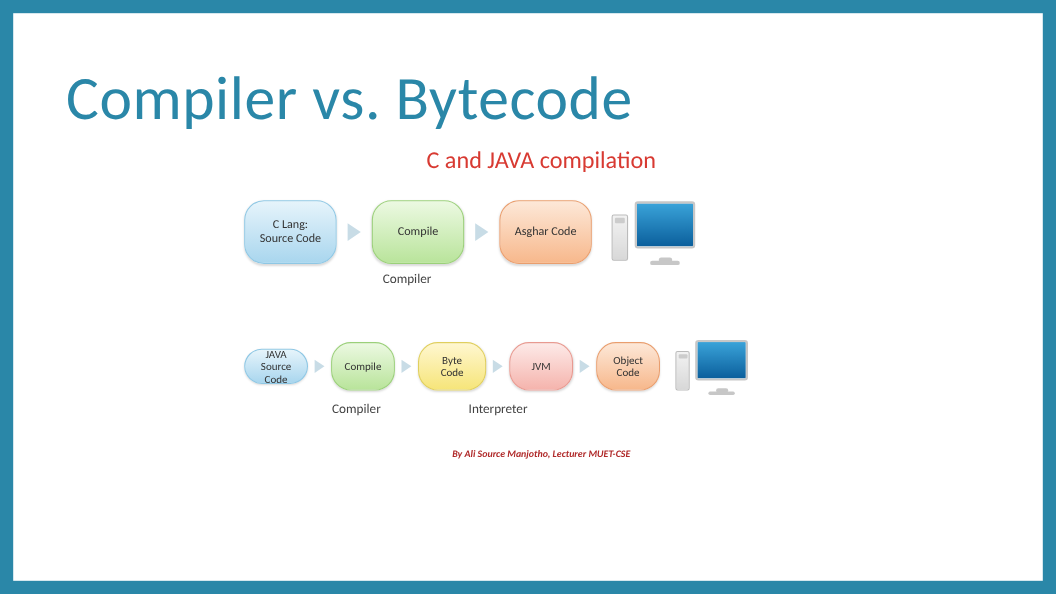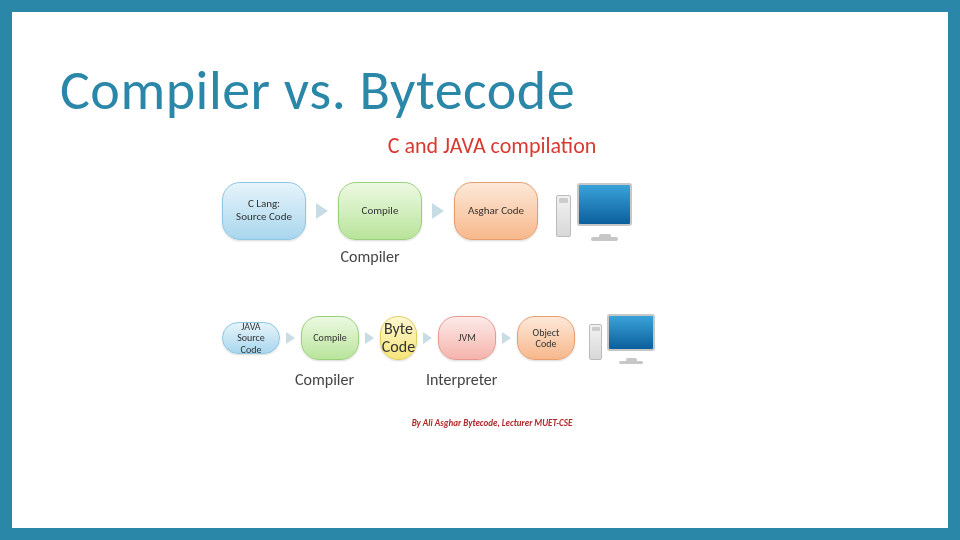--- a/index.html
+++ b/index.html
@@ -47,42 +47,42 @@
     line-height: 1.15;
     color: #333;
     padding: 4px;
     box-shadow: 0 1px 2px rgba(0,0,0,0.15);
   }
   .c1 { width: 84px; height: 58px; background: linear-gradient(#e6f4fb,#a9d6ee); border:1px solid #8ec7e4; }
   .c2 { width: 84px; height: 58px; background: linear-gradient(#ecf9e2,#b9e49b); border:1px solid #9bd07a; }
   .c3 { width: 84px; height: 58px; background: linear-gradient(#fde8d8,#f7b88c); border:1px solid #e99e6e; }
   .j1 { width: 58px; height: 32px; background: linear-gradient(#e6f4fb,#a9d6ee); border:1px solid #8ec7e4; font-size:10px; }
   .j2 { width: 58px; height: 44px; background: linear-gradient(#ecf9e2,#b9e49b); border:1px solid #9bd07a; font-size:10px; }
-  .j3 { width: 37px; height: 44px; background: linear-gradient(#fff7d0,#f6e57a); border:1px solid #e0cf5e; font-size:16px; }
+  .j3 { width: 62px; height: 44px; background: linear-gradient(#fff7d0,#f6e57a); border:1px solid #e0cf5e; font-size:10px; }
   .j4 { width: 58px; height: 44px; background: linear-gradient(#fdeae8,#f5b4ad); border:1px solid #e89a91; font-size:10px; }
   .j5 { width: 58px; height: 44px; background: linear-gradient(#fde8d8,#f7b88c); border:1px solid #e99e6e; font-size:10px; }
   .arr-big {
     width: 0; height: 0;
     border-top: 8px solid transparent;
     border-bottom: 8px solid transparent;
     border-left: 12px solid #c8dce6;
     margin: 0 10px;
   }
   .arr-sm {
     width: 0; height: 0;
     border-top: 6px solid transparent;
     border-bottom: 6px solid transparent;
     border-left: 9px solid #c8dce6;
     margin: 0 6px;
   }
   .labels {
     display: flex;
     margin-top: 6px;
     margin-left: 10px;
-    font-size: 16px;
+    font-size: 12px;
     color: #444;
   }
   .labels.c .lc1 { width: 106px; }
   .labels.c .lc2 { width: 84px; text-align:center; }
   .labels.j .lj1 { width: 73px; }
   .labels.j .lj2 { width: 58px; text-align:center; }
   .labels.j .lj3 { width: 73px; }
   .labels.j .lj4 { width: 58px; }
   .jrow-wrap { margin-top: 46px; }
   .credit {
@@ -172,15 +172,15 @@
         </div>
       </div>
       <div class="labels j">
         <div class="lj1"></div>
         <div class="lj2">Compiler</div>
         <div class="lj3"></div>
         <div class="lj4">Interpreter</div>
       </div>
     </div>
 
-    <div class="credit">By Ali Asghar Bytecode, Lecturer MUET-CSE</div>
+    <div class="credit">By Ali Source Manjotho, Lecturer MUET-CSE</div>
   </div>
 </div>
 
 </body></html>

